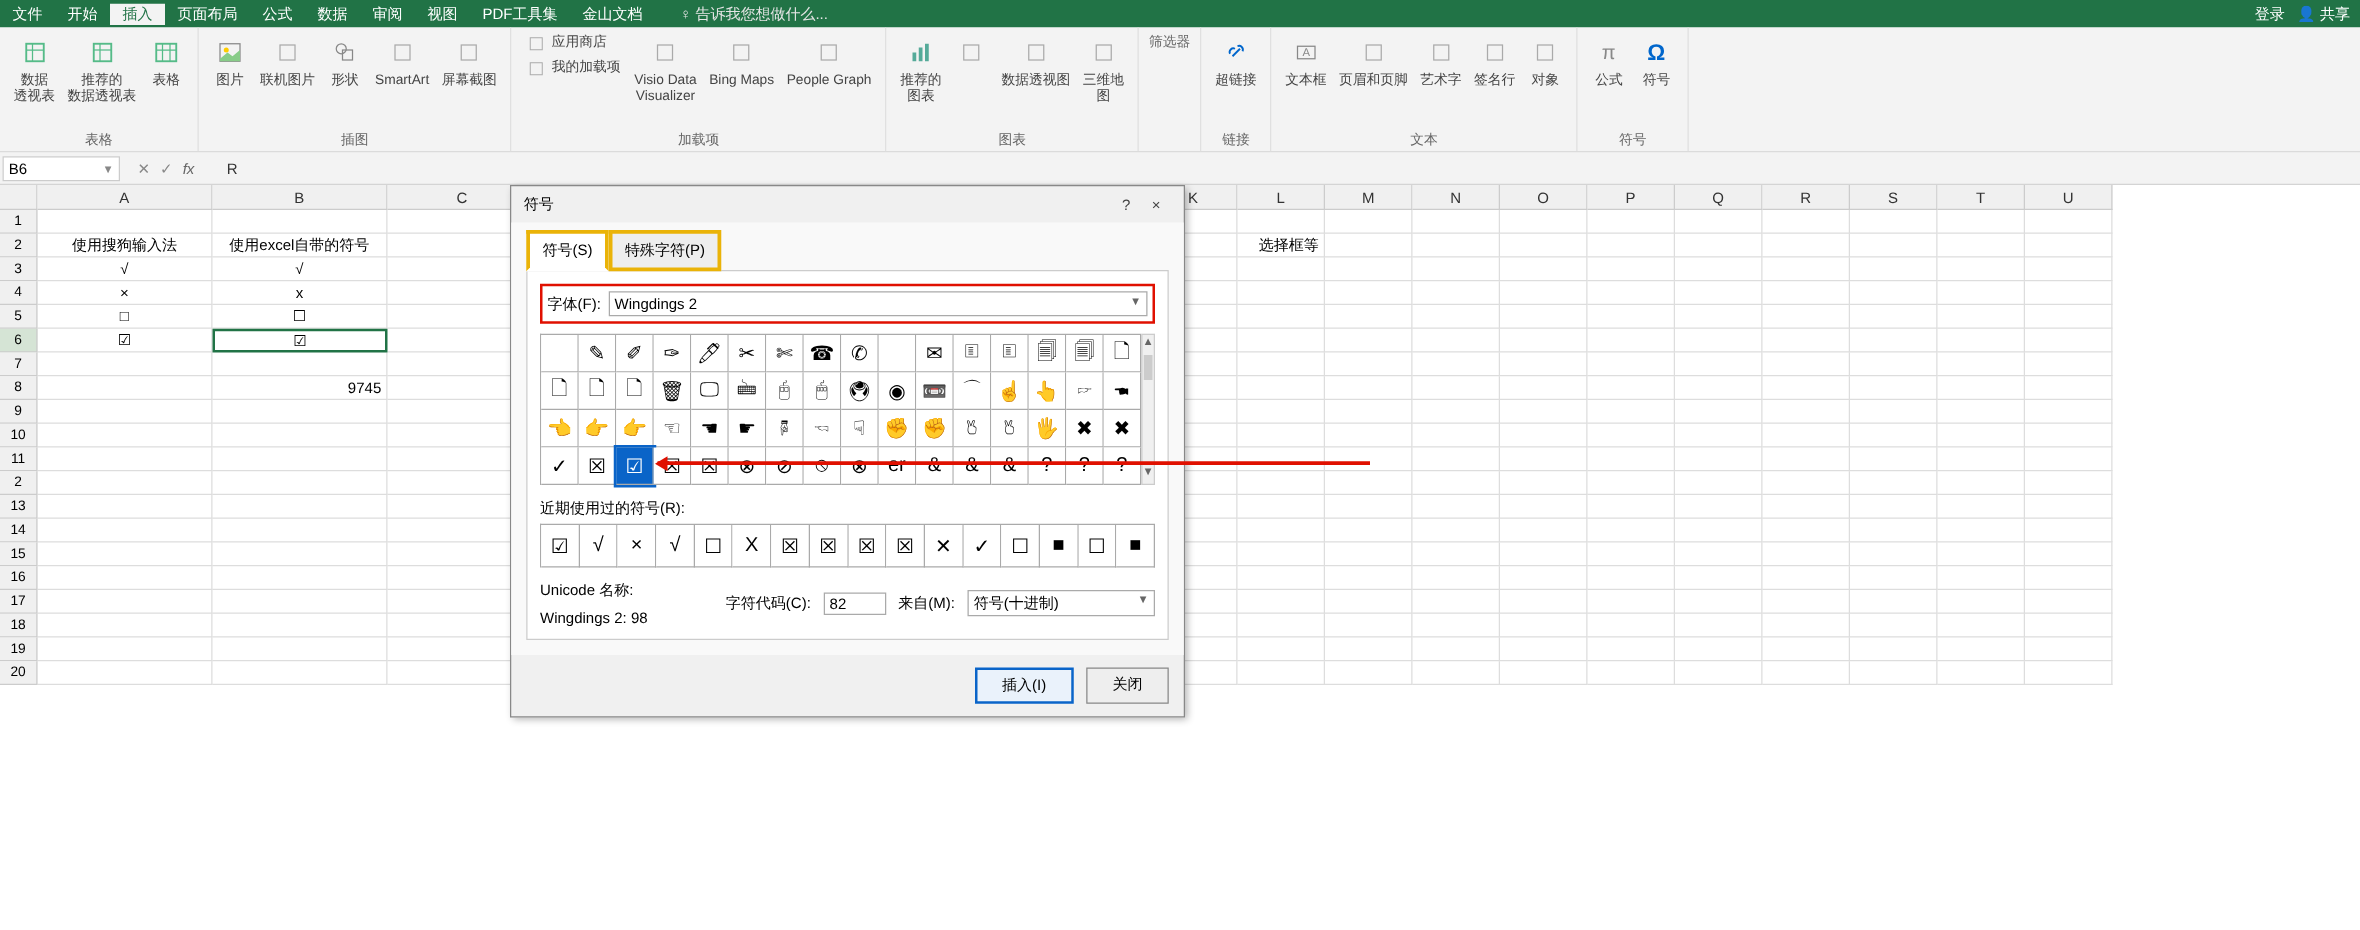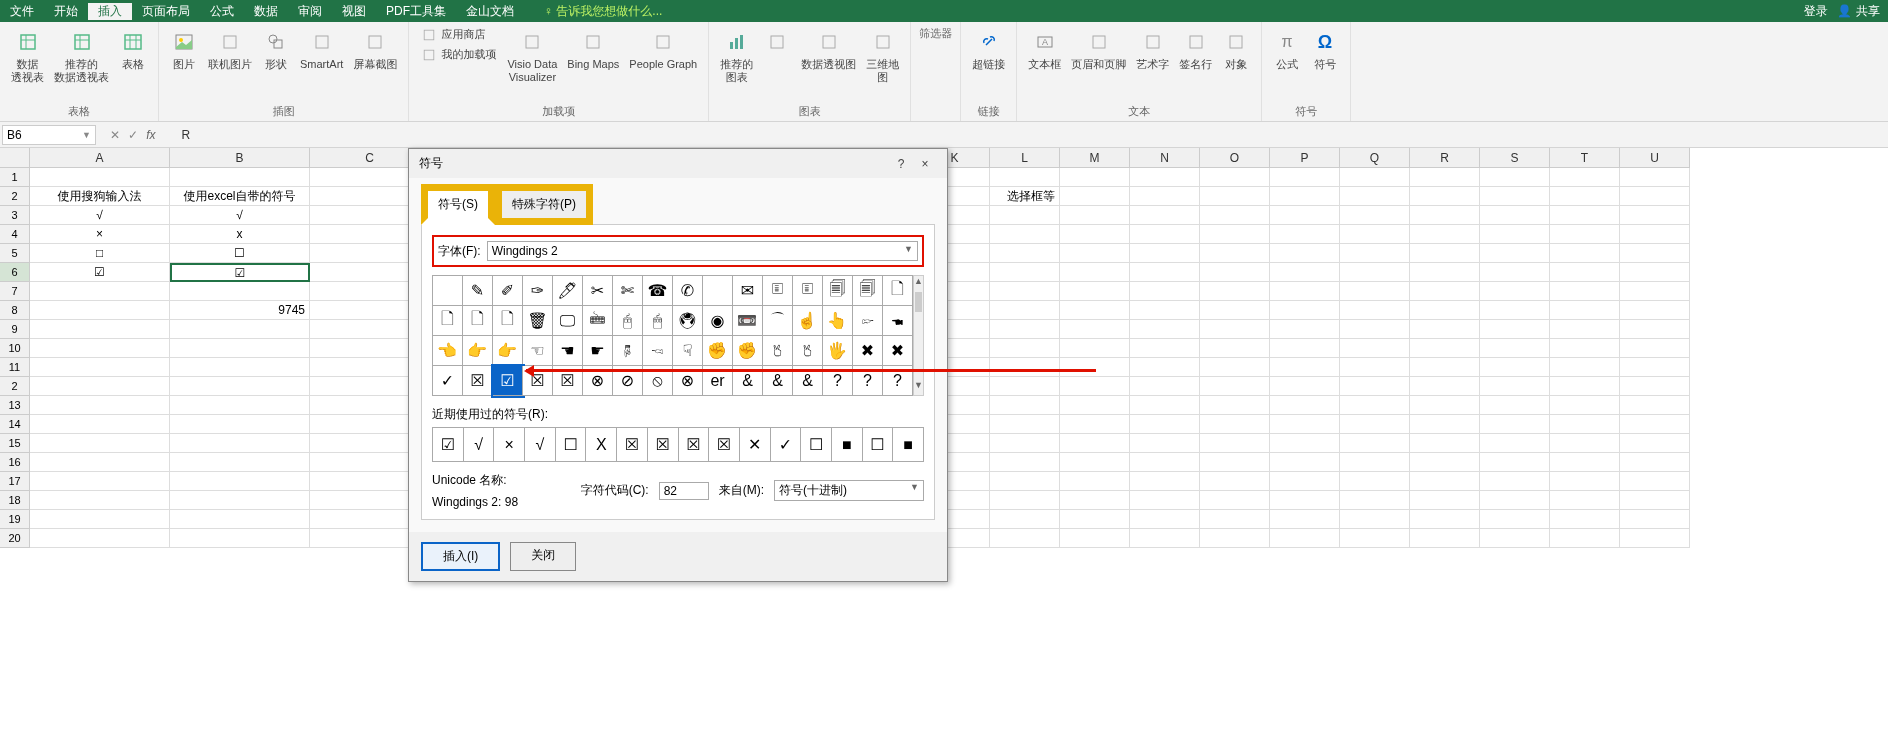--- a/index.html
+++ b/index.html
@@ -1,21 +1,21 @@
 <!DOCTYPE html>
 <html><head>
 <meta charset="utf-8">
 <style>
 * { margin: 0; padding: 0; box-sizing: border-box; font-family: "Microsoft YaHei", Arial, sans-serif; }
 body { background: #fff; font-size: 12px; }
 
 .title-bar { background: #217346; height: 22px; display: flex; align-items: center; color: #fff; }
 .title-bar .menu-item { padding: 0 10px; cursor: pointer; }
 .title-bar .menu-item.active { background: #f3f3f3; color: #217346; }
-.title-bar .hint { margin-left: 20px; color: #bef264; }
+.title-bar .hint { margin-left: 20px; color: #e5e5e5; }
 .title-bar .right { margin-left: auto; display: flex; align-items: center; padding-right: 8px; gap: 10px; }
 
 .ribbon { background: #f3f3f3; border-bottom: 1px solid #d4d4d4; height: 100px; display: flex; }
 .ribbon-group { padding: 4px 8px 0; border-right: 1px solid #e0e0e0; display: flex; flex-direction: column; }
 .ribbon-group .items { display: flex; gap: 4px; flex: 1; align-items: flex-start; }
 .ribbon-group .group-label { text-align: center; font-size: 11px; color: #666; padding-bottom: 2px; }
 .ribbon-btn { display: flex; flex-direction: column; align-items: center; padding: 2px 3px; cursor: pointer; min-width: 34px; }
 .ribbon-btn .icon { width: 28px; height: 28px; display: flex; align-items: center; justify-content: center; color: #666; font-size: 18px; }
 .ribbon-btn .label { font-size: 11px; color: #444; text-align: center; line-height: 1.2; margin-top: 2px; white-space: pre; }
 .ribbon-btn.small { flex-direction: row; min-width: 0; padding: 1px 4px; }
@@ -40,21 +40,21 @@
 .grid-row { display: flex; }
 .cell { height: 19px; border-right: 1px solid #ddd; border-bottom: 1px solid #ddd; padding: 0 4px; display: flex; align-items: center; justify-content: center; font-size: 12px; overflow: visible; white-space: nowrap; }
 .cell.selected { border: 2px solid #217346; height: 19px; position: relative; z-index: 5; }
 
 .dialog { position: absolute; top: 148px; left: 408px; width: 540px; background: #f0f0f0; border: 1px solid #888; box-shadow: 2px 2px 6px rgba(0,0,0,0.3); z-index: 100; }
 .dialog-title { padding: 6px 10px; display: flex; align-items: center; }
 .dialog-title .title-text { flex: 1; font-size: 12px; }
 .dialog-title .btn { width: 24px; text-align: center; cursor: pointer; color: #444; }
 .dialog-body { padding: 6px 12px 12px; background: #f9f9f9; }
 .tabs { display: flex; }
-.tab { padding: 5px 10px; border: 7px solid #eab308; background: #eee; cursor: pointer; font-size: 12px; }
+.tab { padding: 5px 10px; border: 3px solid #eab308; background: #eee; cursor: pointer; font-size: 12px; }
 .tab.active { background: #fff; border-bottom-color: #fff; }
 .tab-content { border: 1px solid #ccc; background: #fff; margin-top: -1px; padding: 10px; }
 .font-row { display: flex; align-items: center; gap: 6px; border: 2px solid #e01000; padding: 4px; margin-bottom: 8px; }
 .font-select { flex: 1; border: 1px solid #aaa; padding: 2px 4px; display: flex; justify-content: space-between; background: #fff; }
 
 .symbol-grid-wrap { display: flex; }
 .symbol-grid { display: grid; grid-template-columns: repeat(16, 30px); border-top: 1px solid #aaa; border-left: 1px solid #aaa; }
 .sym { width: 30px; height: 30px; border-right: 1px solid #aaa; border-bottom: 1px solid #aaa; display: flex; align-items: center; justify-content: center; font-size: 16px; cursor: pointer; background: #fff; }
 .sym.selected { background: #0a64c8; color: #fff; outline: 2px solid #0a64c8; }
 
@@ -65,21 +65,21 @@
 
 .recent-label { margin: 10px 0 4px; font-size: 12px; }
 .recent-grid { display: flex; border-top: 1px solid #aaa; border-left: 1px solid #aaa; }
 .recent-grid .sym { width: 31px; height: 34px; }
 
 .info-row { display: flex; align-items: center; gap: 10px; margin-top: 10px; font-size: 12px; }
 .info-row .left-col { flex: 1; }
 .char-code { border: 1px solid #aaa; padding: 1px 4px; width: 50px; background: #fff; }
 .from-select { border: 1px solid #aaa; padding: 1px 4px; width: 150px; display: flex; justify-content: space-between; background: #fff; }
 
-.dialog-footer { display: flex; justify-content: flex-start; gap: 10px; padding: 10px 12px; }
+.dialog-footer { display: flex; justify-content: flex-end; gap: 10px; padding: 10px 12px; }
 .dlg-btn { padding: 4px 20px; border: 1px solid #888; background: #eee; cursor: pointer; font-size: 12px; }
 .dlg-btn.primary { border: 2px solid #0a64c8; background: #eaf2fb; }
 
 .scroll-track { width: 16px; background: #f0f0f0; border: 1px solid #ccc; display: flex; flex-direction: column; }
 .scroll-arrow { height: 15px; text-align: center; font-size: 9px; color: #666; cursor: pointer; }
 .scroll-thumb { flex: 0 0 20px; background: #ccc; margin: 1px; }
 
 svg.ico { width: 20px; height: 20px; }
 </style>
 </head>

